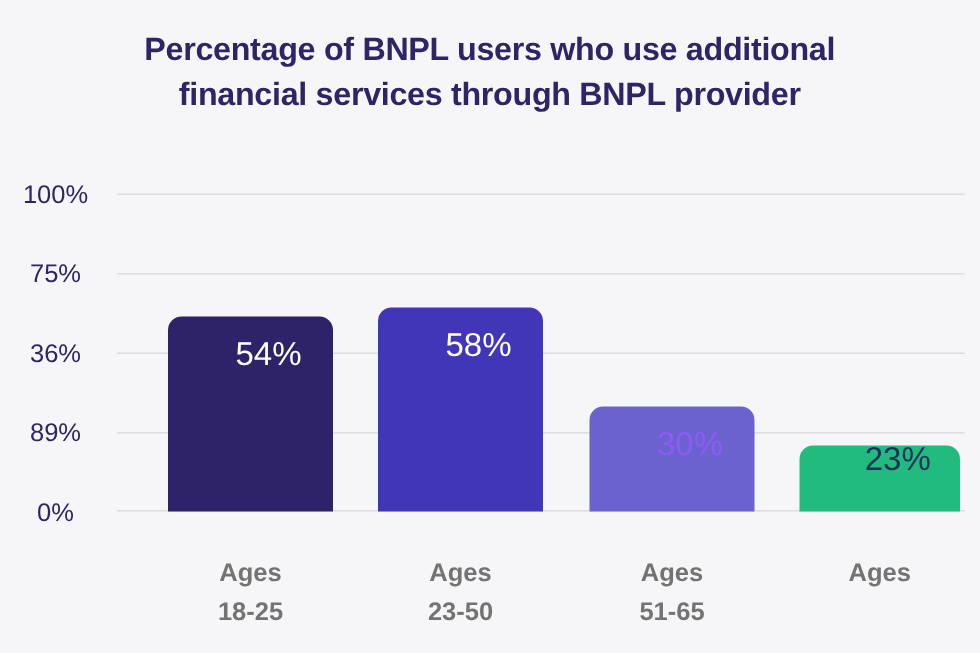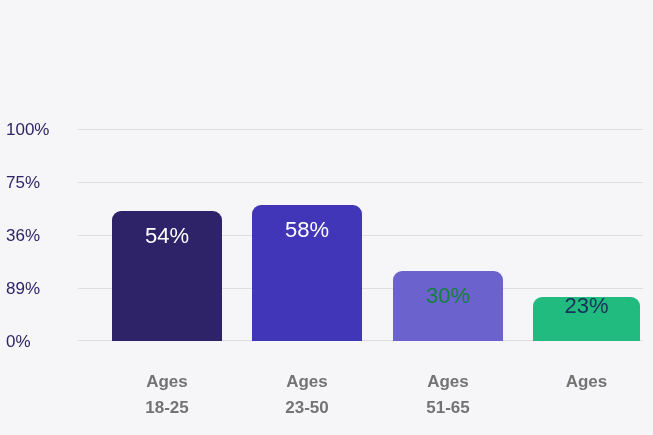--- a/index.html
+++ b/index.html
@@ -49,21 +49,21 @@
     left: 0;
     width: 565px;
     height: 1px;
     background: #dcdce2;
   }
 
   .ytick-label {
     position: absolute;
     right: 0;
     width: 62px;
-    text-align: left;
+    text-align: center;
     color: #2e2466;
     font-size: 17px;
     font-weight: normal;
     line-height: 17px;
   }
   #y-axis {
     position: absolute;
     left: 0;
     top: 129px;
     width: 68px;
@@ -82,20 +82,21 @@
     border-radius: 9px 9px 0 0;
   }
   .bar-value {
     position: absolute;
     left: 0;
     width: 100%;
     text-align: center;
     font-size: 22px;
     font-weight: normal;
     line-height: 22px;
+    padding-left: 12px;
   }
 
   
   #x-axis {
     position: absolute;
     left: 78px;
     top: 341px;
     width: 565px;
     height: 94px;
   }
@@ -108,20 +109,24 @@
     font-weight: bold;
     line-height: 26px;
   }
   .xtick .xline { display: block; }
 </style>
 </head>
 <body>
 
 <div id="chart-root">
 
+  <div id="chart-title">
+    <span class="tline">Percentage of BNPL users who use additional</span>
+    <span class="tline">financial services through BNPL provider</span>
+  </div>
 
   <div id="y-axis">
     <span class="ytick-label" style="top:-8px">100%</span>
     <span class="ytick-label" style="top:45px">75%</span>
     <span class="ytick-label" style="top:98px">36%</span>
     <span class="ytick-label" style="top:151px">89%</span>
     <span class="ytick-label" style="top:204px">0%</span>
   </div>
 
   <div id="plot-area">
@@ -137,21 +142,21 @@
       <div class="bar-value" style="bottom:94px; color:#ffffff;">54%</div>
     </div>
 
     <div class="bar-group" style="left:174px; width:110px; height:212px;">
       <div class="bar" style="height:136px; background:#4136b8;"></div>
       <div class="bar-value" style="bottom:100px; color:#ffffff;">58%</div>
     </div>
 
     <div class="bar-group" style="left:315px; width:110px; height:212px;">
       <div class="bar" style="height:70px; background:#6c62ce;"></div>
-      <div class="bar-value" style="bottom:34px; color:#15803d;">30%</div>
+      <div class="bar-value" style="bottom:34px; color:#8b5cf6;">30%</div>
     </div>
 
     <div class="bar-group" style="left:455px; width:107px; height:212px;">
       <div class="bar" style="height:44px; background:#21bb7f;"></div>
       <div class="bar-value" style="bottom:24px; color:#18305a;">23%</div>
     </div>
 
   </div>
 
   <div id="x-axis">

